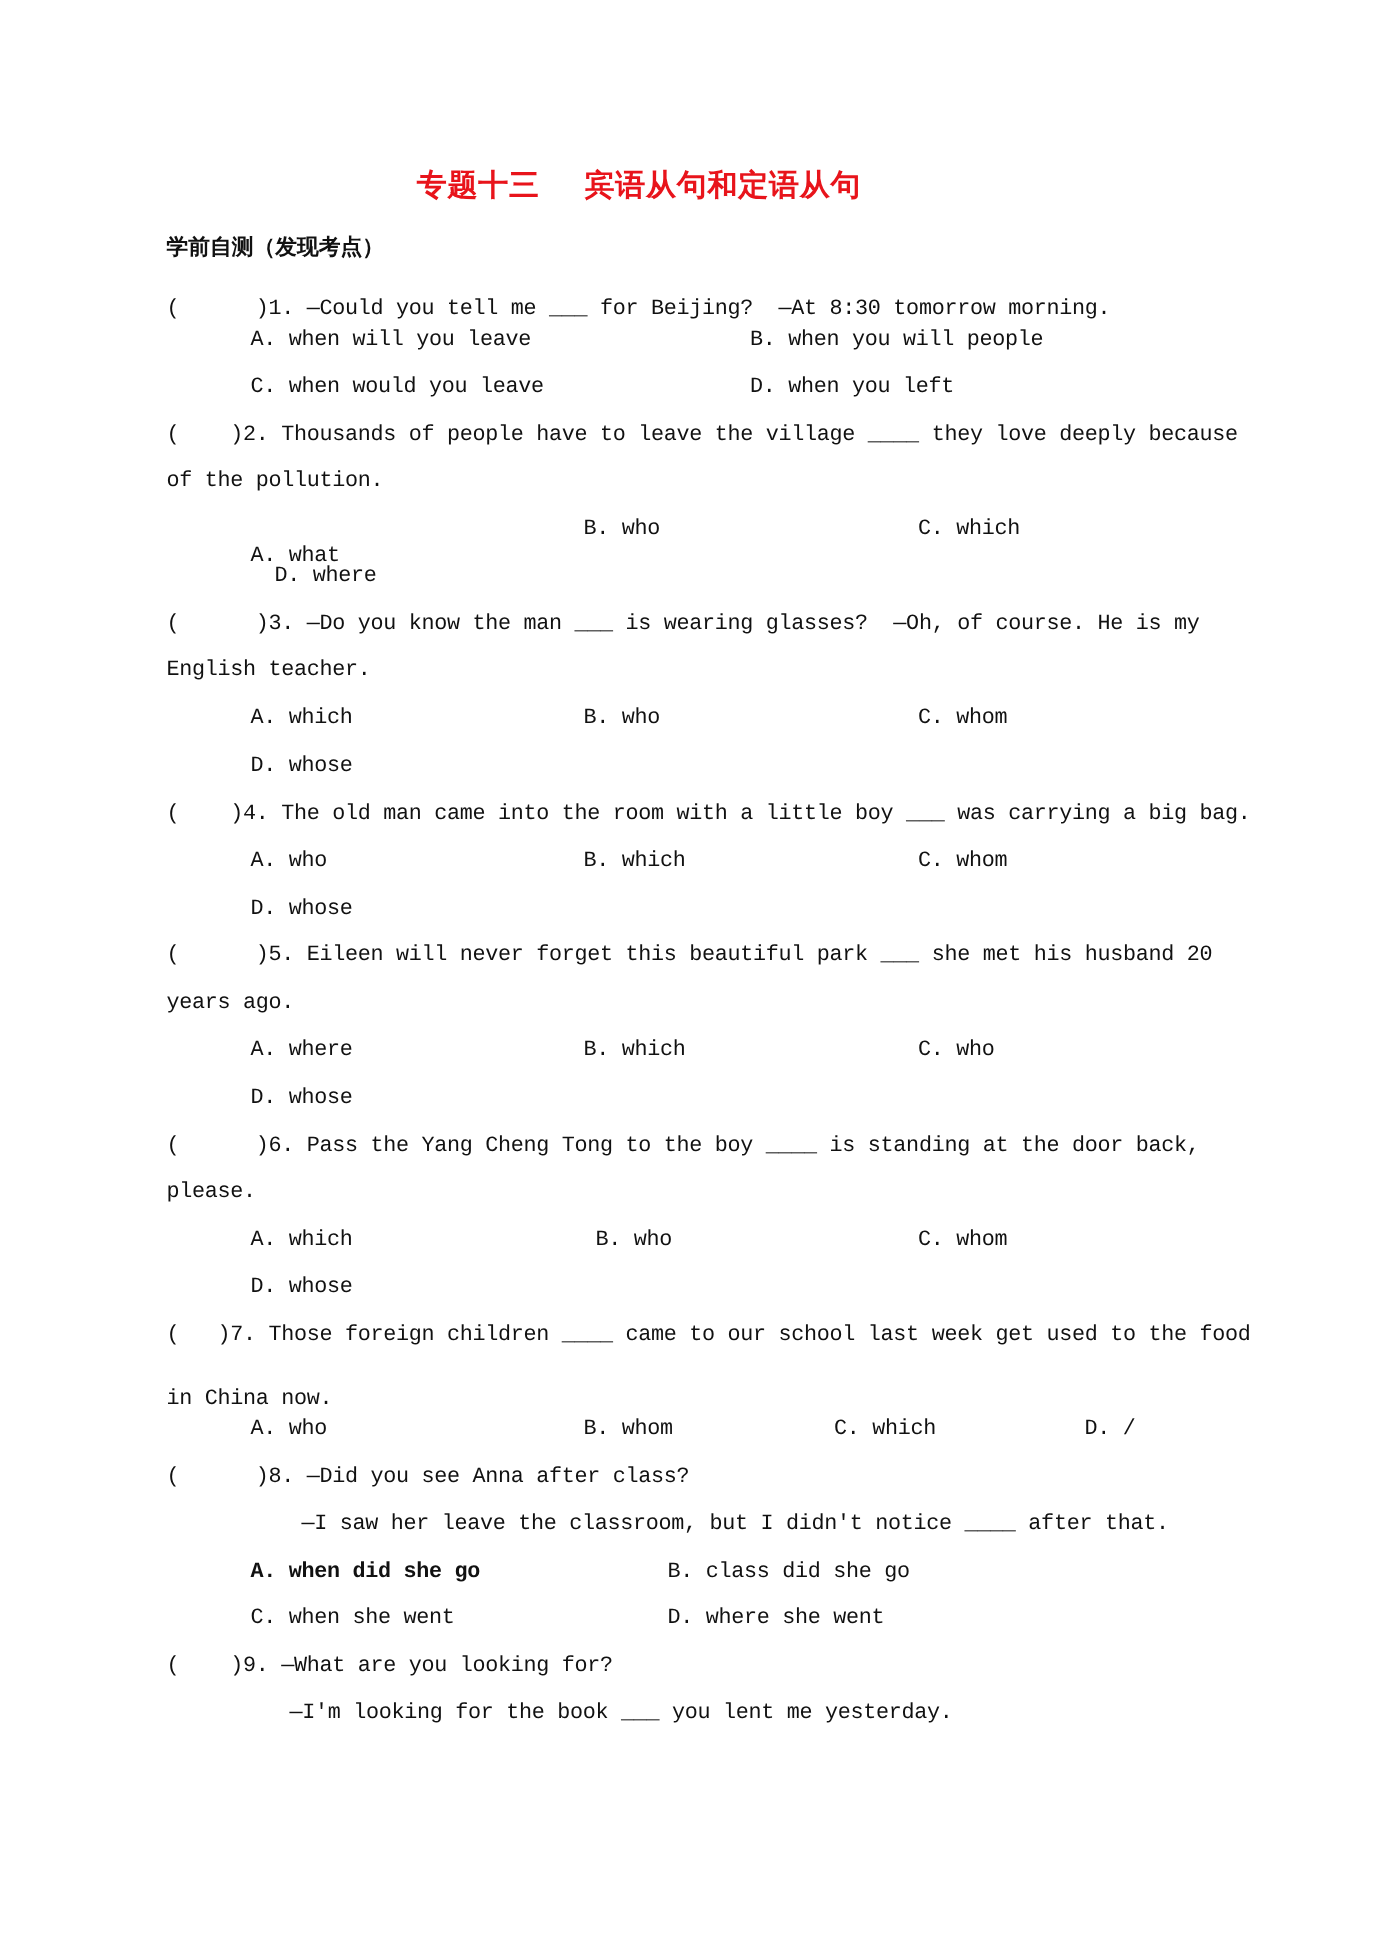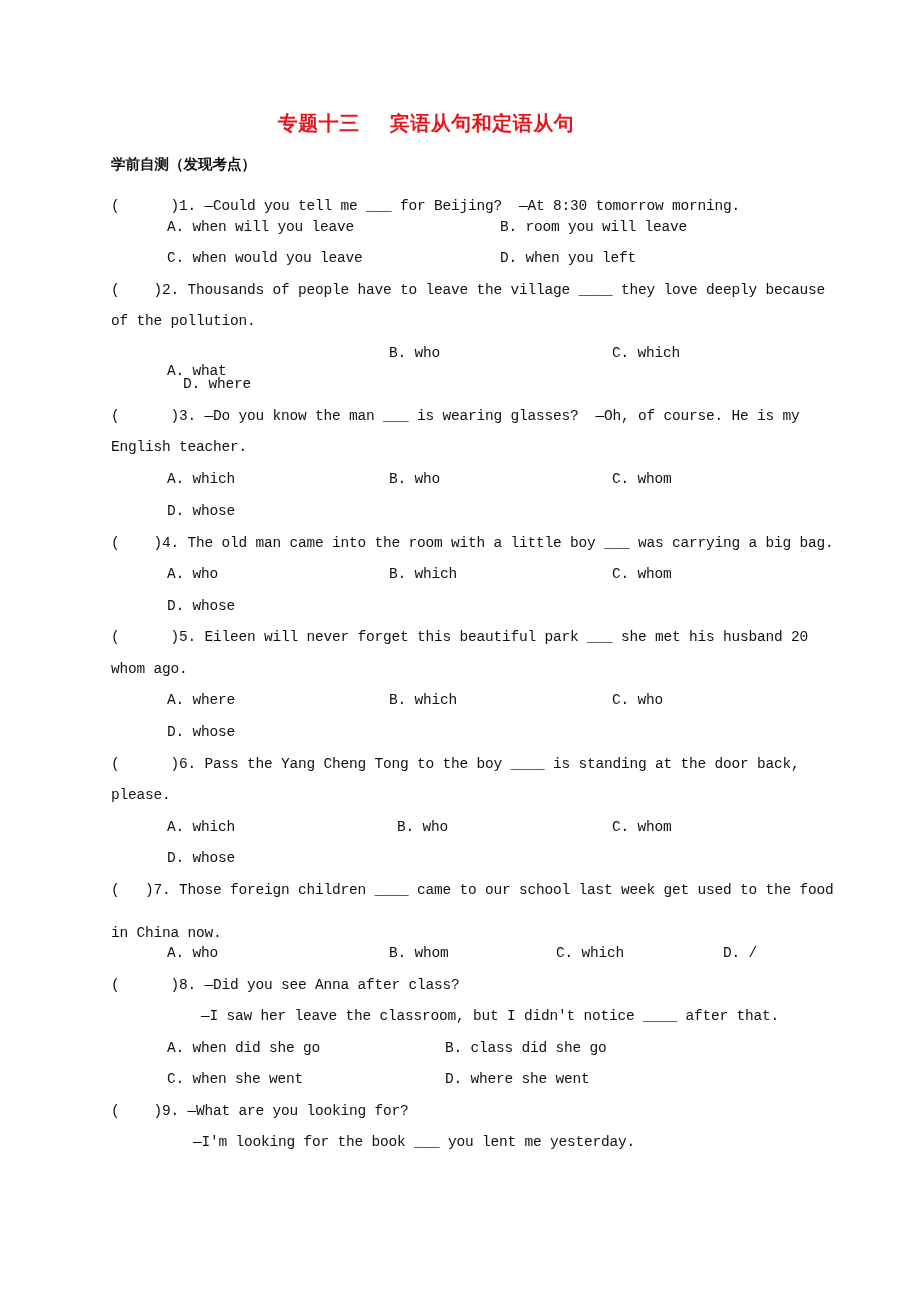--- a/index.html
+++ b/index.html
@@ -14,21 +14,21 @@
     .opt { position: absolute; font-size: 14.5px; white-space: pre; letter-spacing: -0.2px; }
   </style>
 </head>
 <body>
 
 <div class="title">专题十三    宾语从句和定语从句</div>
 <div class="section">学前自测（发现考点）</div>
 
 <div class="line" style="top:198px;left:111px;">(      )1. —Could you tell me ___ for Beijing?  —At 8:30 tomorrow morning.</div>
 <div class="opt" style="top:219px;left:167px;">A. when will you leave</div>
-<div class="opt" style="top:219px;left:500px;">B. room you will leave</div>
+<div class="opt" style="top:219px;left:500px;">B. when you will people</div>
 <div class="opt" style="top:250px;left:167px;">C. when would you leave</div>
 <div class="opt" style="top:250px;left:500px;">D. when you left</div>
 
 <div class="line" style="top:282px;left:111px;">(    )2. Thousands of people have to leave the village ____ they love deeply because</div>
 <div class="line" style="top:313px;left:111px;text-align:right;">of the pollution.</div>
 <div class="opt" style="top:363px;left:167px;">A. what</div>
 <div class="opt" style="top:345px;left:389px;">B. who</div>
 <div class="opt" style="top:345px;left:612px;">C. which</div>
 <div class="opt" style="top:376px;left:183px;">D. where</div>
 
@@ -39,21 +39,21 @@
 <div class="opt" style="top:471px;left:612px;">C. whom</div>
 <div class="opt" style="top:503px;left:167px;">D. whose</div>
 
 <div class="line" style="top:535px;left:111px;">(    )4. The old man came into the room with a little boy ___ was carrying a big bag.</div>
 <div class="opt" style="top:566px;left:167px;">A. who</div>
 <div class="opt" style="top:566px;left:389px;">B. which</div>
 <div class="opt" style="top:566px;left:612px;">C. whom</div>
 <div class="opt" style="top:598px;left:167px;">D. whose</div>
 
 <div class="line" style="top:629px;left:111px;">(      )5. Eileen will never forget this beautiful park ___ she met his husband 20</div>
-<div class="line" style="top:661px;left:111px;">whom ago.</div>
+<div class="line" style="top:661px;left:111px;">years ago.</div>
 <div class="opt" style="top:692px;left:167px;">A. where</div>
 <div class="opt" style="top:692px;left:389px;">B. which</div>
 <div class="opt" style="top:692px;left:612px;">C. who</div>
 <div class="opt" style="top:724px;left:167px;">D. whose</div>
 
 <div class="line" style="top:756px;left:111px;">(      )6. Pass the Yang Cheng Tong to the boy ____ is standing at the door back,</div>
 <div class="line" style="top:787px;left:111px;">please.</div>
 <div class="opt" style="top:819px;left:167px;">A. which</div>
 <div class="opt" style="top:819px;left:397px;">B. who</div>
 <div class="opt" style="top:819px;left:612px;">C. whom</div>
@@ -61,19 +61,19 @@
 
 <div class="line" style="top:882px;left:111px;">(   )7. Those foreign children ____ came to our school last week get used to the food</div>
 <div class="line" style="top:913px;left:111px;margin-top:12px;">in China now.</div>
 <div class="opt" style="top:945px;left:167px;">A. who</div>
 <div class="opt" style="top:945px;left:389px;">B. whom</div>
 <div class="opt" style="top:945px;left:556px;">C. which</div>
 <div class="opt" style="top:945px;left:723px;">D. /</div>
 
 <div class="line" style="top:977px;left:111px;">(      )8. —Did you see Anna after class?</div>
 <div class="line" style="top:1008px;left:201px;">—I saw her leave the classroom, but I didn't notice ____ after that.</div>
-<div class="opt" style="top:1040px;left:167px;">A. when did she go</div>
+<div class="opt" style="top:1040px;left:167px;font-weight:bold;">A. when did she go</div>
 <div class="opt" style="top:1040px;left:445px;">B. class did she go</div>
 <div class="opt" style="top:1071px;left:167px;">C. when she went</div>
 <div class="opt" style="top:1071px;left:445px;">D. where she went</div>
 
 <div class="line" style="top:1103px;left:111px;">(    )9. —What are you looking for?</div>
 <div class="line" style="top:1134px;left:193px;">—I'm looking for the book ___ you lent me yesterday.</div>
 
 </body></html>

